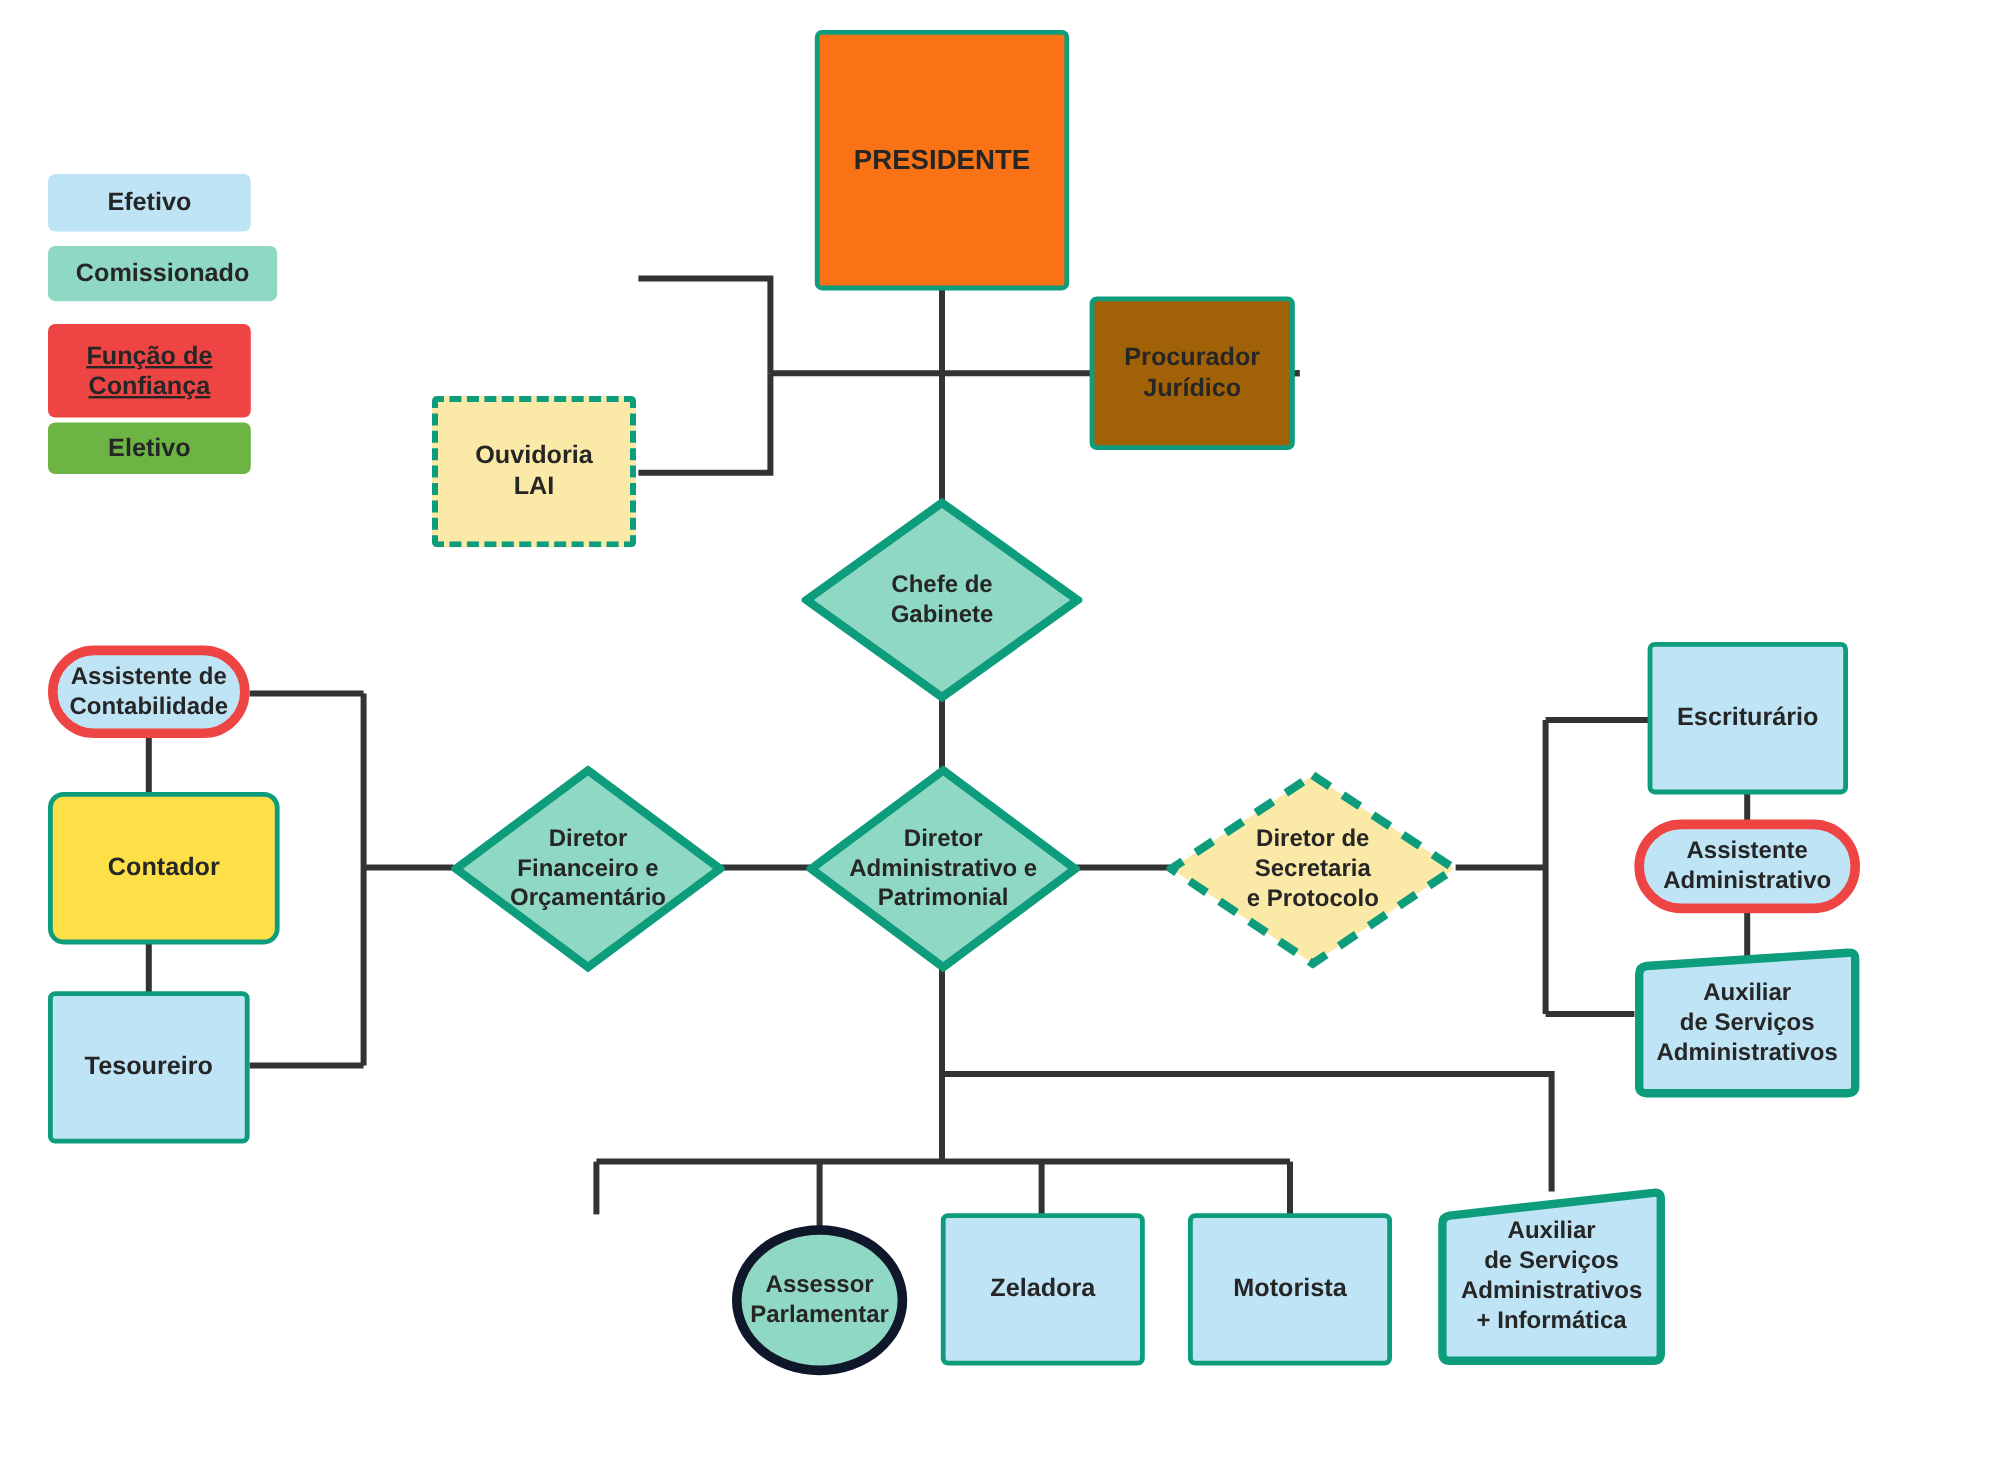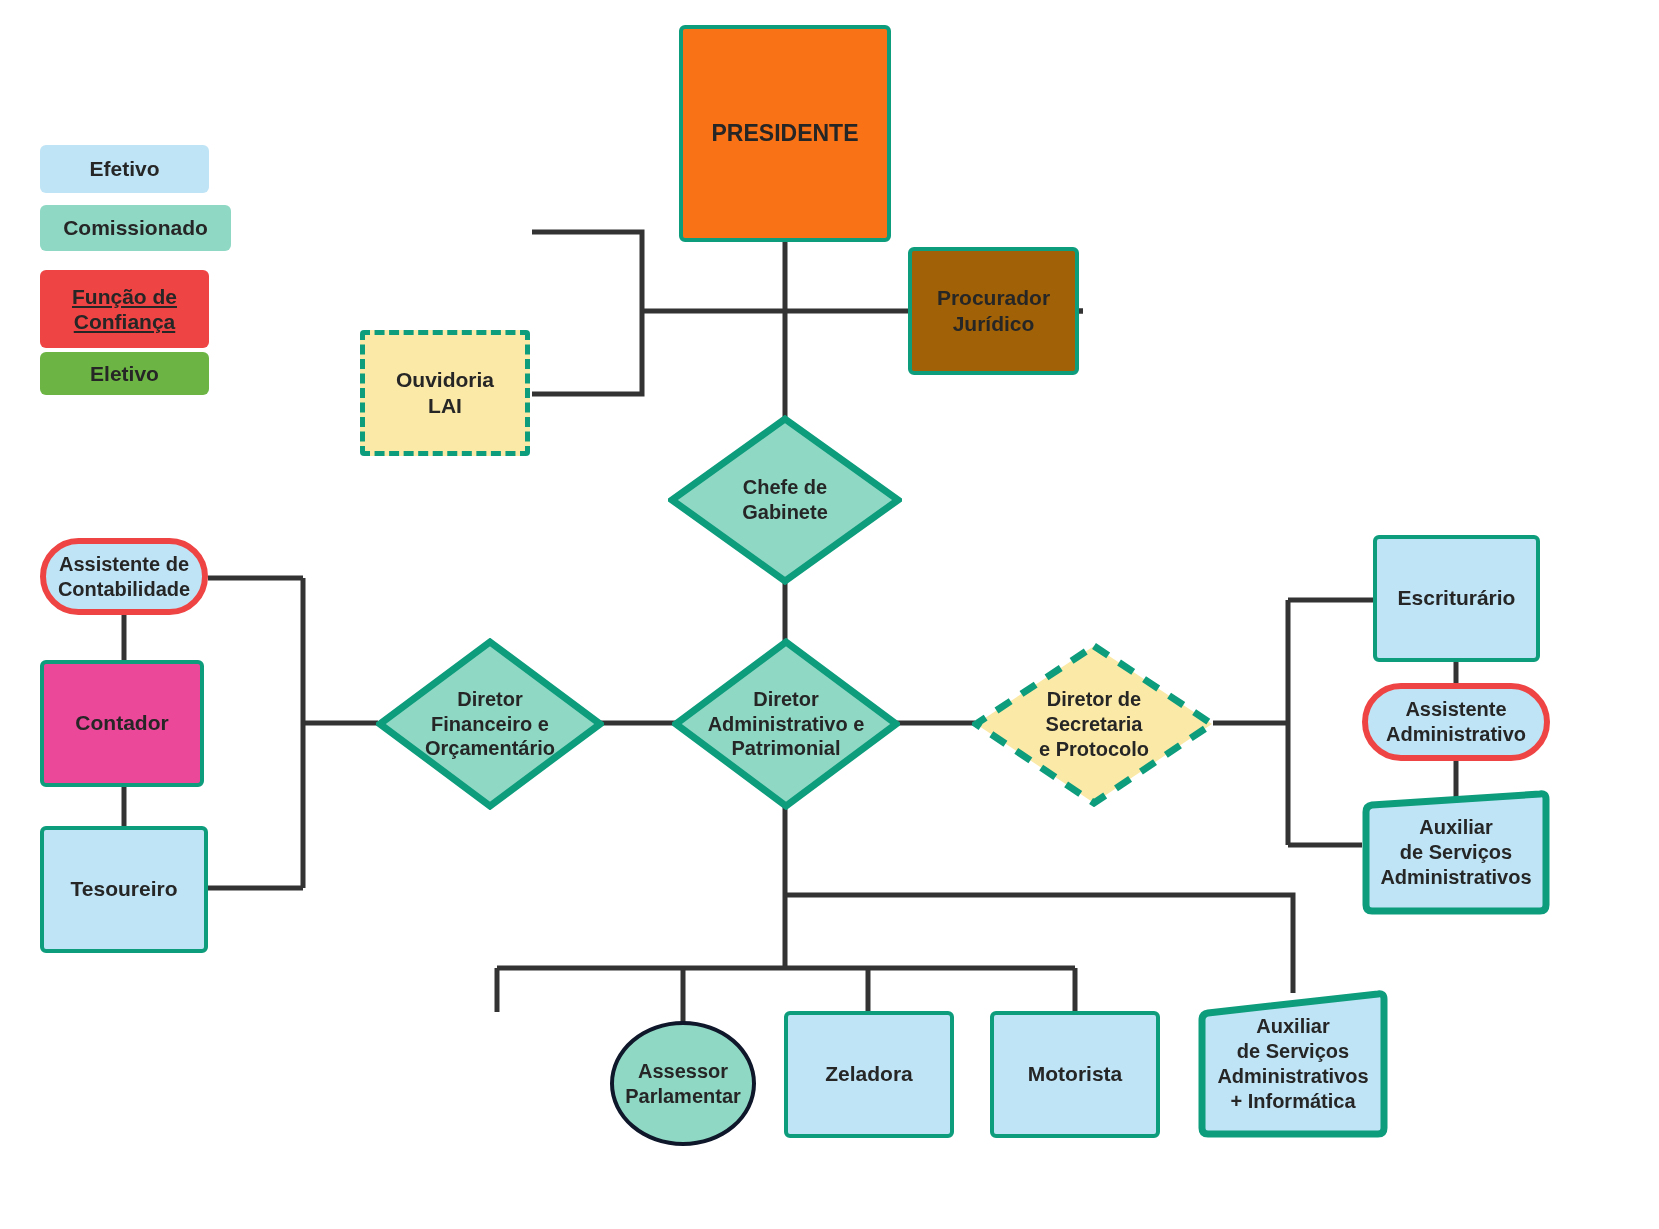--- a/index.html
+++ b/index.html
@@ -14,23 +14,23 @@
     position:absolute;box-sizing:border-box;
     display:flex;align-items:center;justify-content:center;text-align:center;
     color:#262626;font-weight:bold;line-height:1.24;
     z-index:5;
   }
   .node .lbl{display:block;padding:0 6px;white-space:pre-line;}
   
   .rect{border:4px solid #0d9c7c;border-radius:6px;}
   .rect.dashed{border-style:dashed;border-width:5px;border-radius:4px;}
   
-  .stadium{border:6px solid #ef4444;border-radius:999px;}
-  
-  .ellipse{border:4px solid #0f172a;border-radius:50%;}
+  .stadium{border:8px solid #ef4444;border-radius:999px;}
+  
+  .ellipse{border:8px solid #0f172a;border-radius:50%;}
   
   .diamond{background:transparent;border:0;}
   .diamond .shape{position:absolute;left:0;top:0;width:100%;height:100%;z-index:-1;}
   .diamond .lbl{position:relative;z-index:2;}
   
   .card{background:transparent;border:0;}
   .card .shape{position:absolute;left:0;top:0;width:100%;height:100%;z-index:-1;}
   .card .lbl{position:relative;z-index:2;}
   
   .legend-item{
@@ -153,21 +153,21 @@
     <span class="lbl">Diretor de
 Secretaria
 e Protocolo</span>
   </div>
 
   <div class="node stadium" style="left:40px;top:538px;width:168px;height:77px;background:#bfe4f5;font-size:20px;">
     <span class="lbl">Assistente de
 Contabilidade</span>
   </div>
 
-  <div class="node rect" style="left:40px;top:660px;width:164px;height:127px;background:#ec4899;font-size:21px;">
+  <div class="node rect" style="left:40px;top:660px;width:193px;height:127px;background:#fde047;font-size:21px;border-radius:13px;">
     <span class="lbl">Contador</span>
   </div>
 
   <div class="node rect" style="left:40px;top:826px;width:168px;height:127px;background:#bfe4f5;font-size:21px;">
     <span class="lbl">Tesoureiro</span>
   </div>
 
   <div class="node rect" style="left:1373px;top:535px;width:167px;height:127px;background:#bfe4f5;font-size:21px;">
     <span class="lbl">Escriturário</span>
   </div>

